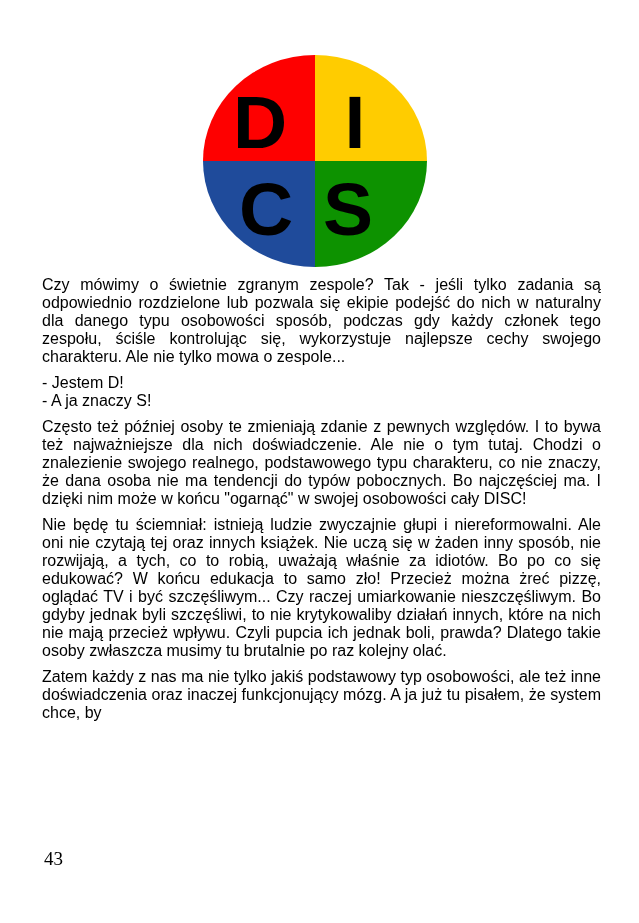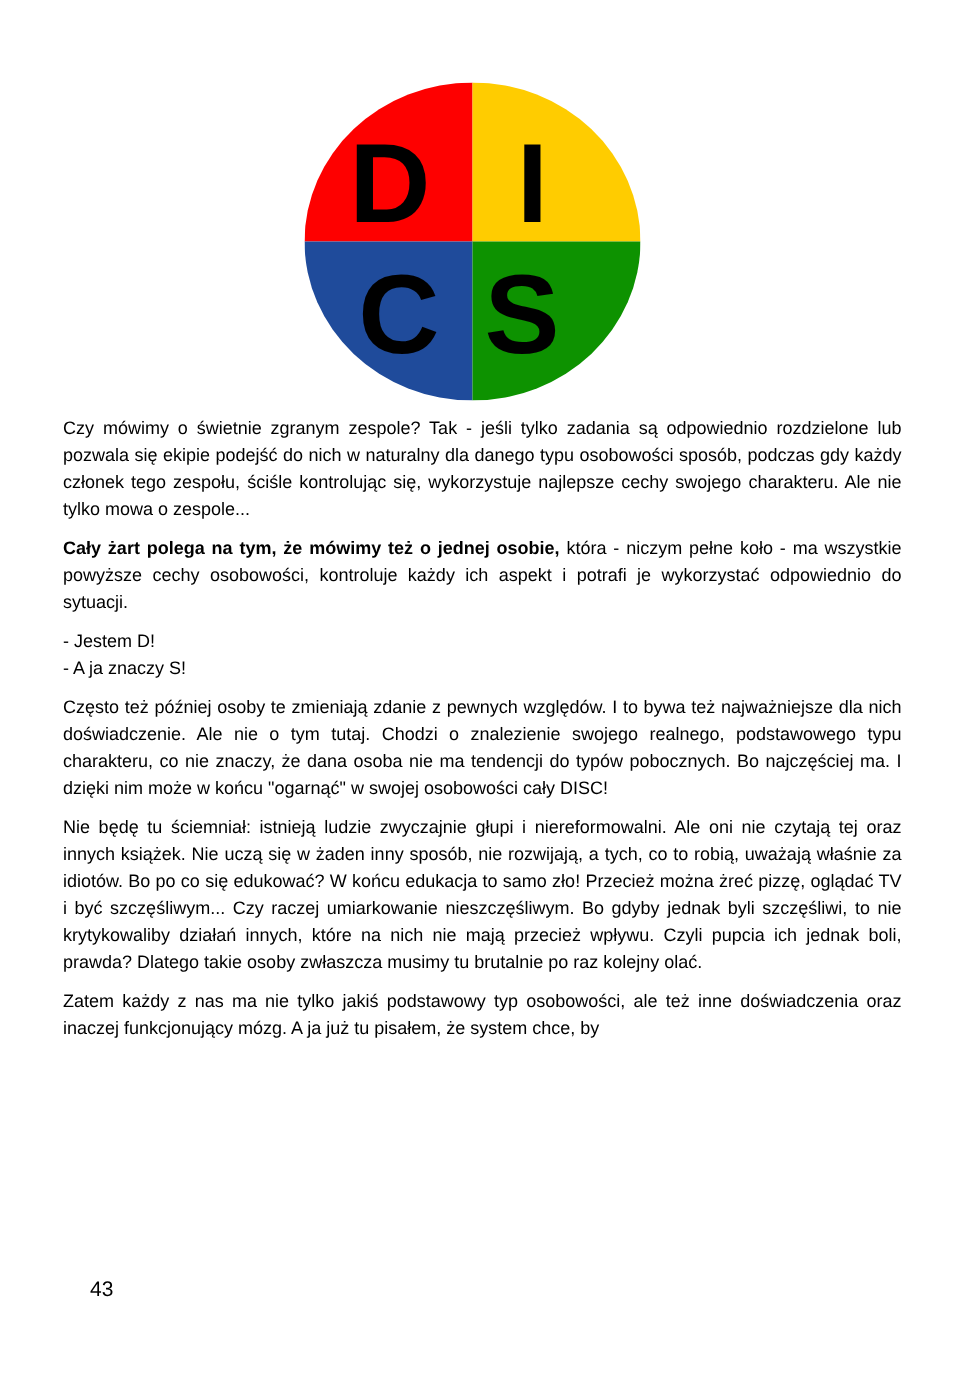--- a/index.html
+++ b/index.html
@@ -45,43 +45,44 @@
   .quad-i .q-letter { transform: translate(-16px, 14px); }
   .quad-c .q-letter { transform: translate(7px, -5px); }
   .quad-s .q-letter { transform: translate(-23px, -5px); }
 
   
   .text-block {
     position: absolute;
     left: 42px;
     top: 276px;
     width: 559px;
-    font-size: 12px;
+    font-size: 16px;
     line-height: 18px;
     text-align: justify;
   }
   .para {
     margin: 0 0 8px 0;
   }
   .para .bold-lead {
     font-weight: bold;
   }
   .dialogue {
     margin: 6px 0 8px 0;
     text-align: left;
   }
   .dialogue-line {
     margin: 0;
   }
   .page-number {
     position: absolute;
-    left: 60px;
+    left: 44px;
     top: 850px;
-    font-size: 14px;
+    font-size: 19px;
     line-height: 18px;
+    font-family: Liberation Serif, serif;
   }
 </style>
 </head>
 <body>
 
 <div class="page">
 
   <div class="disc-logo">
     <div class="quad quad-d" style="background-color: rgb(254, 0, 0);">
       <span class="q-letter">D</span>
@@ -96,23 +97,20 @@
       <span class="q-letter">S</span>
     </div>
   </div>
 
   <div class="text-block">
 
     <p class="para">
       <span>Czy mówimy o świetnie zgranym zespole? Tak - jeśli tylko zadania są odpowiednio rozdzielone lub pozwala się ekipie podejść do nich w naturalny dla danego typu osobowości sposób, podczas gdy każdy członek tego zespołu, ściśle kontrolując się, wykorzystuje najlepsze cechy swojego charakteru. Ale nie tylko mowa o zespole...</span>
     </p>
 
-    <p class="para">
-      <span class="bold-lead">Cały żart polega na tym, że mówimy też o jednej osobie, </span><span>która - niczym pełne koło - ma wszystkie powyższe cechy osobowości, kontroluje każdy ich aspekt i potrafi je wykorzystać odpowiednio do sytuacji.</span>
-    </p>
 
 
     <div class="dialogue">
       <p class="dialogue-line">- Jestem D!</p>
       <p class="dialogue-line">- A ja znaczy S!</p>
     </div>
 
     <p class="para">
       <span>Często też później osoby te zmieniają zdanie z pewnych względów. I to bywa też najważniejsze dla nich doświadczenie. Ale nie o tym tutaj. Chodzi o znalezienie swojego realnego, podstawowego typu charakteru, co nie znaczy, że dana osoba nie ma tendencji do typów pobocznych. Bo najczęściej ma. I dzięki nim może w końcu "ogarnąć" w swojej osobowości cały DISC!</span>
     </p>

